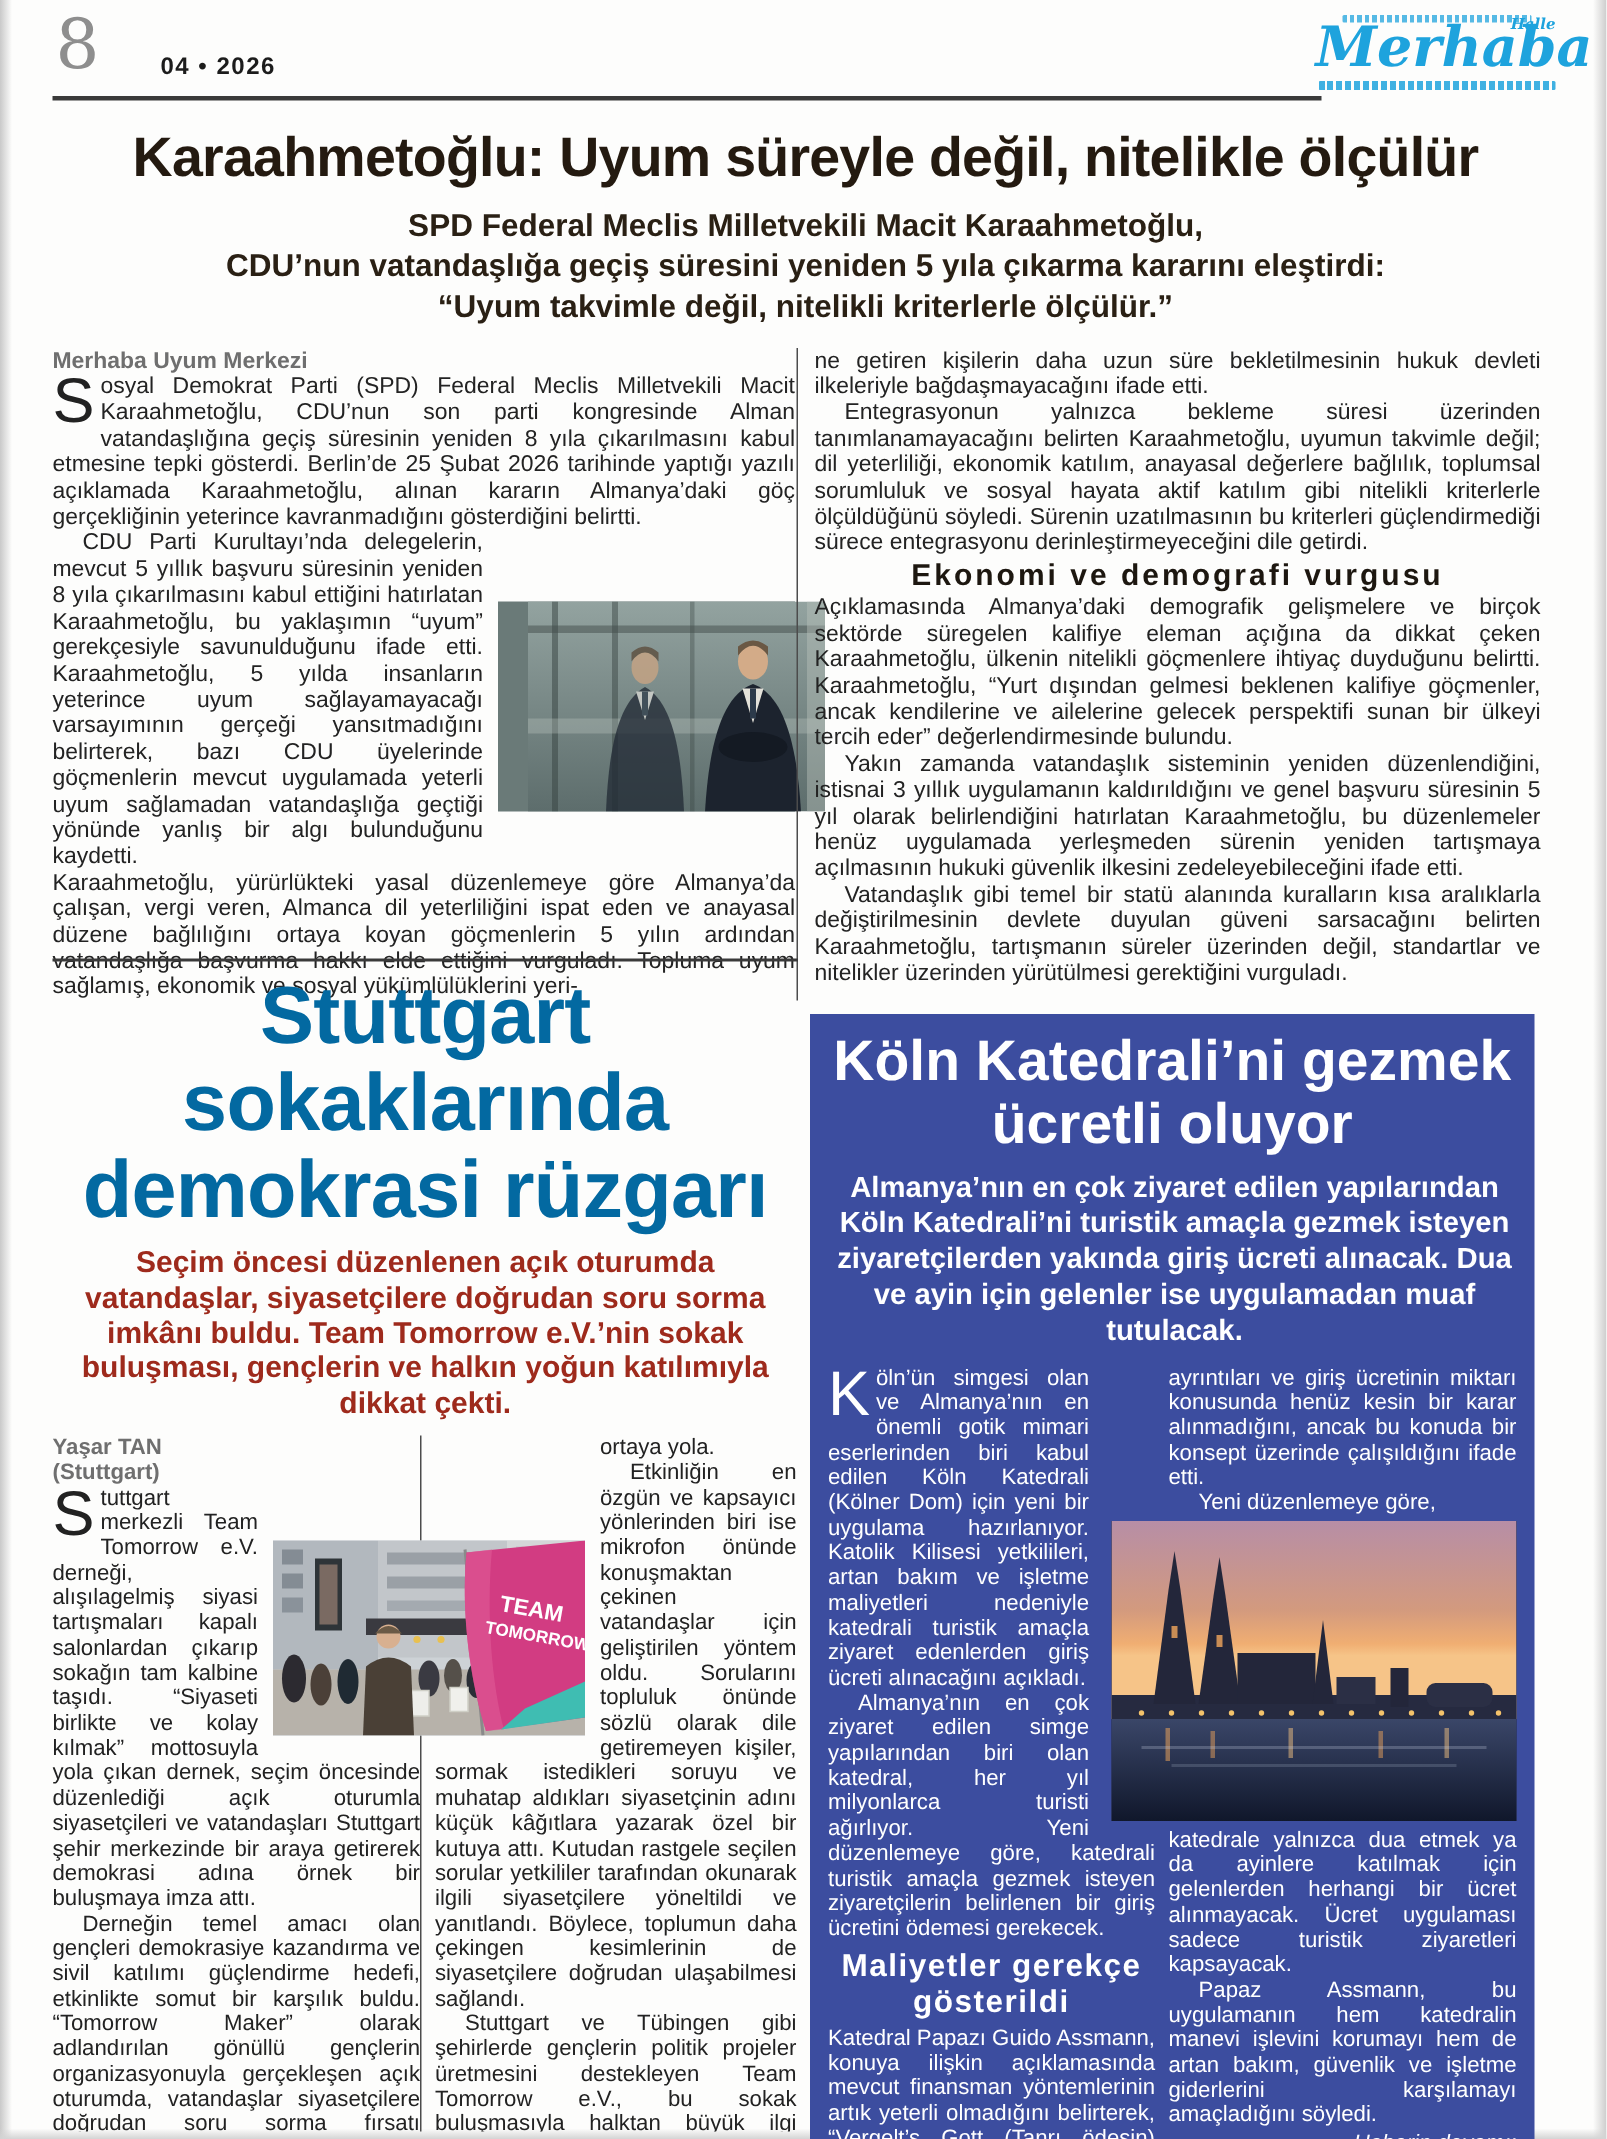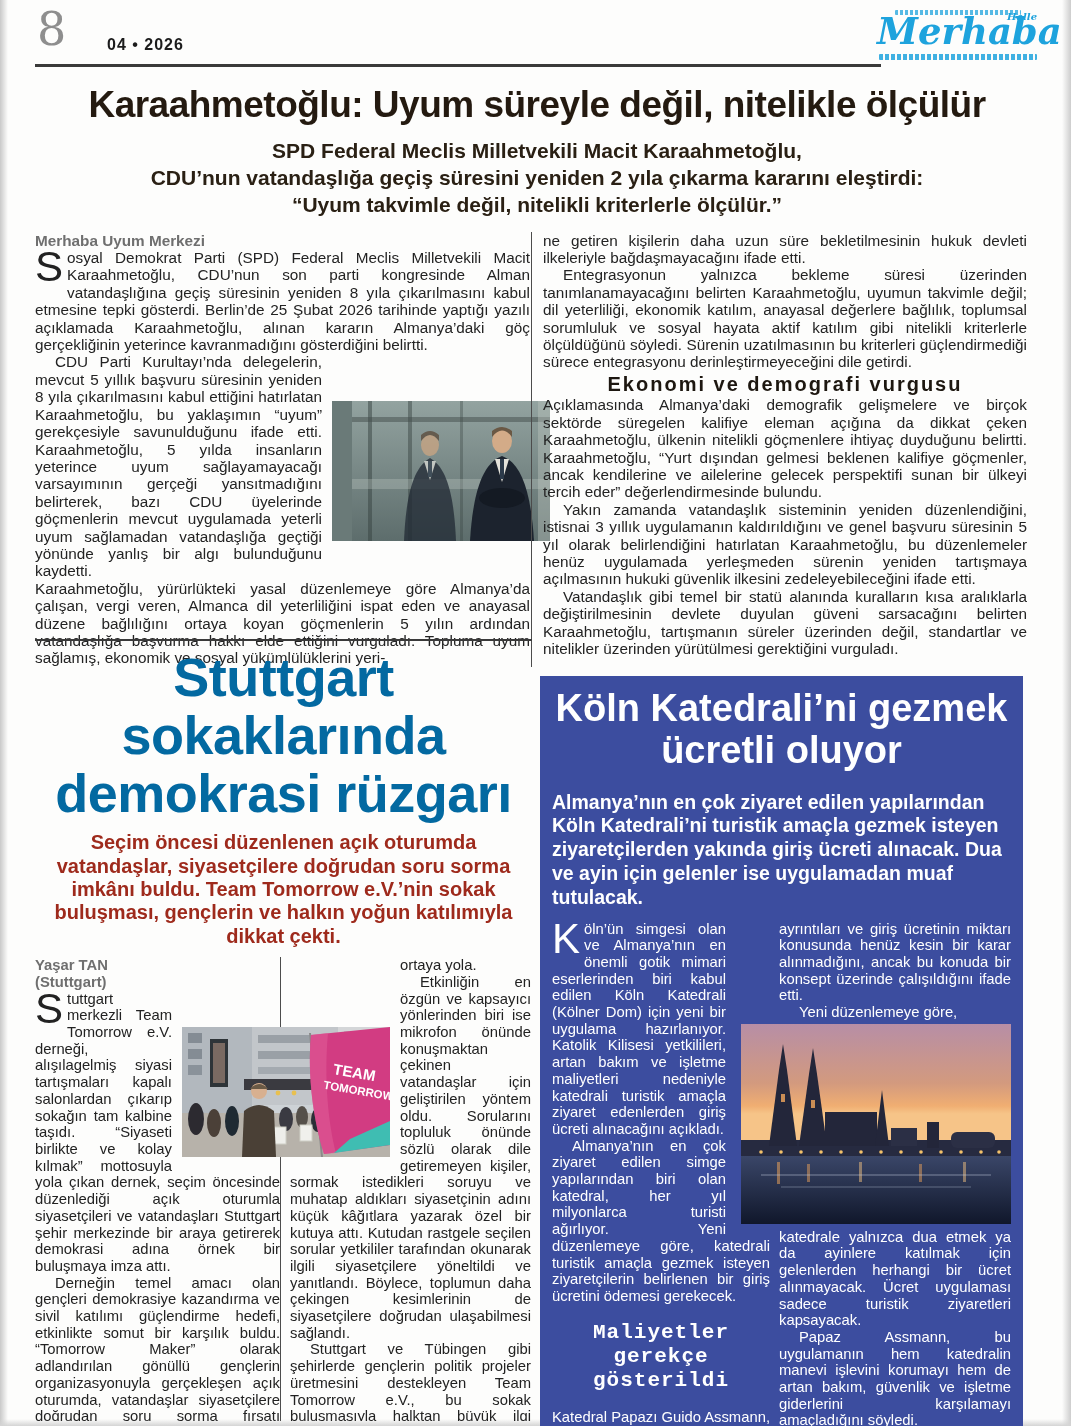--- a/index.html
+++ b/index.html
@@ -58,25 +58,25 @@
   .a2 .col2{border-left:1px solid #4c4c4c;padding-left:9px;width:241px;}
   .a2 .byline{font-size:14.8px;}
   .sp-r{float:right;width:100px;height:134px;margin:70px 0 4px 8px;}
   .sp-l{float:left;width:102px;height:134px;margin:70px 8px 4px 0;}
   .photo2{position:absolute;left:147px;top:70px;width:208px;height:130px;background:#cdd2d6;}
 
   
   .a3{position:absolute;left:540px;top:676px;width:483px;height:766px;box-sizing:border-box;
     background:var(--accent_blue,#3c4d9f);color:#fff;padding:12px 12px 8px;overflow:hidden;}
   .a3-headline{text-align:center;font-size:38px;line-height:1.1;font-weight:800;color:#fff;}
-  .a3-sub{margin:19px auto 0;width:462px;font-weight:700;font-size:19.5px;line-height:1.22;}
+  .a3-sub{margin:9px auto 0;width:462px;text-align:center;font-weight:700;font-size:19.5px;line-height:1.22;}
   .a3 .cols{margin-top:11px;}
   .a3 .col{width:232px;font-size:14.8px;line-height:16.7px;text-align:justify;color:#fff;}
   .a3 .col2{margin-left:9px;width:232px;}
-  .a3 .subhead{color:#fff;font-size:21px;letter-spacing:1px;line-height:1.15;margin:16px 0;font-family:Liberation Mono, monospace;}
+  .a3 .subhead{color:#fff;font-size:21px;letter-spacing:1px;line-height:1.15;margin:4px 0;}
   .sp3{float:right;width:38px;height:202px;margin:96px 0 4px 6px;}
   .photo3{width:270px;height:200px;margin:3px 0 5px -38px;background:#23263a;}
   .more3{text-align:right;font-style:italic;margin-top:2px;}
   .more3 div{text-indent:0;}
 </style>
 </head>
 <body>
 
 <div class="edge edge-l"></div>
 <div class="edge edge-r"></div>
@@ -91,21 +91,21 @@
     <div class="logo-word">Merhaba</div>
     <div class="logo-edition">Halle</div>
     <div class="logo-bottomline"></div>
   </div>
 </div>
 
 <div class="a1">
   <div class="a1-headline">Karaahmetoğlu: Uyum süreyle değil, nitelikle ölçülür</div>
   <div class="a1-sub">
     <div>SPD Federal Meclis Milletvekili Macit Karaahmetoğlu,</div>
-    <div>CDU’nun vatandaşlığa geçiş süresini yeniden 2 yıla çıkarma kararını eleştirdi:</div>
+    <div>CDU’nun vatandaşlığa geçiş süresini yeniden 5 yıla çıkarma kararını eleştirdi:</div>
     <div>“Uyum takvimle değil, nitelikli kriterlerle ölçülür.”</div>
   </div>
   <div class="cols">
     <div class="col col1">
       <p class="byline nf">Merhaba Uyum Merkezi</p>
       <p class="nf"><span class="dropcap">S</span><span>osyal Demokrat Parti (SPD) Federal Meclis Milletvekili Macit Karaahmetoğlu, CDU’nun son parti kongresinde Alman vatandaşlığına geçiş süresinin yeniden 8 yıla çıkarılmasını kabul etmesine tepki gösterdi. Berlin’de 25 Şubat 2026 tarihinde yaptığı yazılı açıklamada Karaahmetoğlu, alınan kararın Almanya’daki göç gerçekliğinin yeterince kavranmadığını gösterdiğini belirtti.</span></p>
       <p><span class="photo1"><svg width="198" height="140" viewBox="0 0 198 140" xmlns="http://www.w3.org/2000/svg">
               <defs>
                 <linearGradient id="g1" x1="0" y1="0" x2="0" y2="1">
                   <stop offset="0" stop-color="#93a3a0"></stop>

